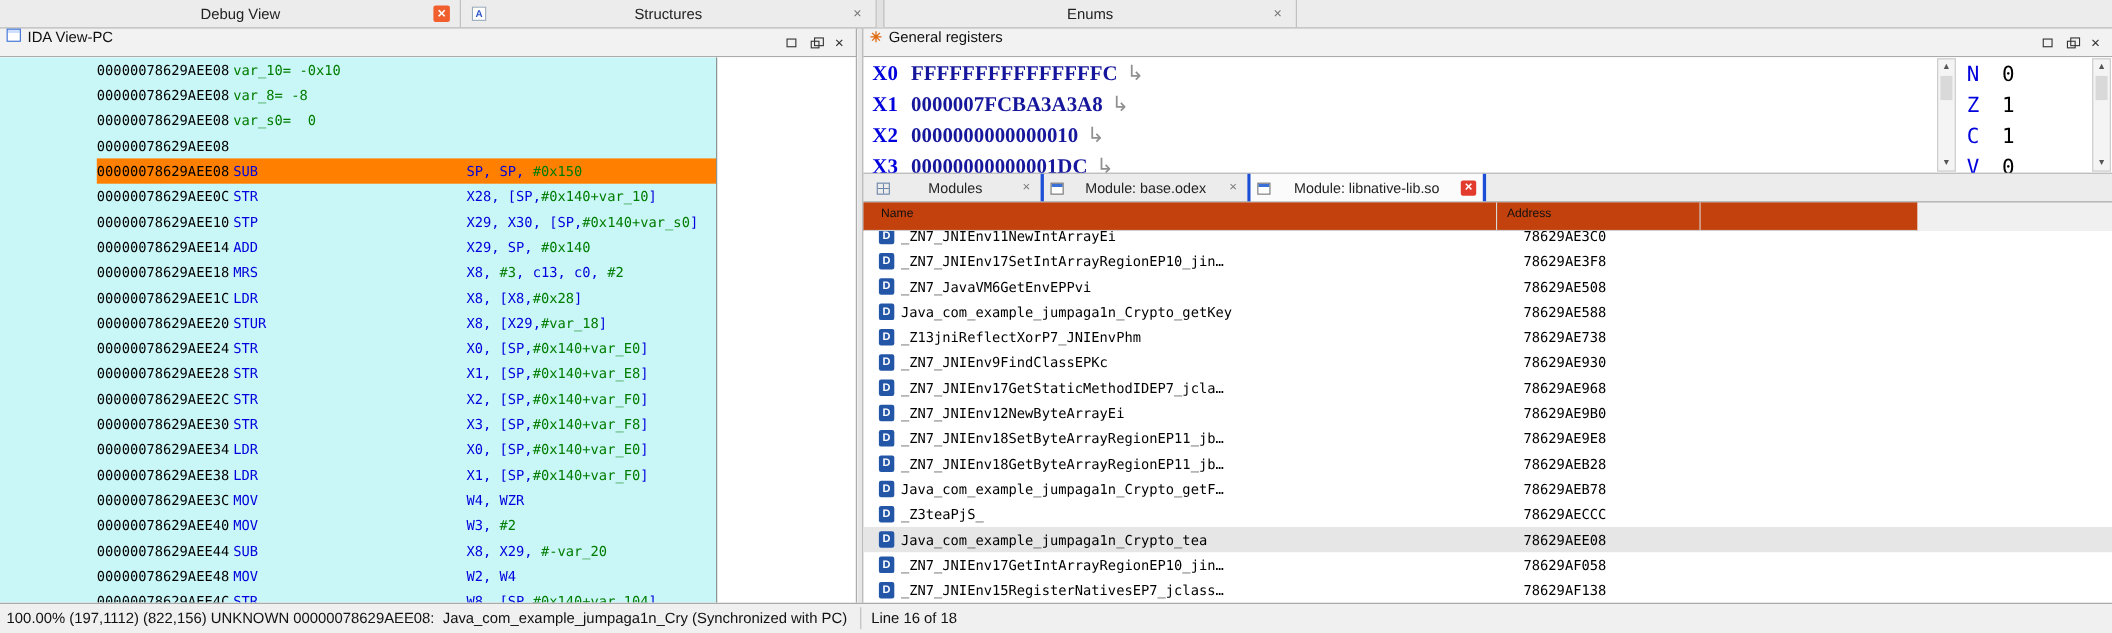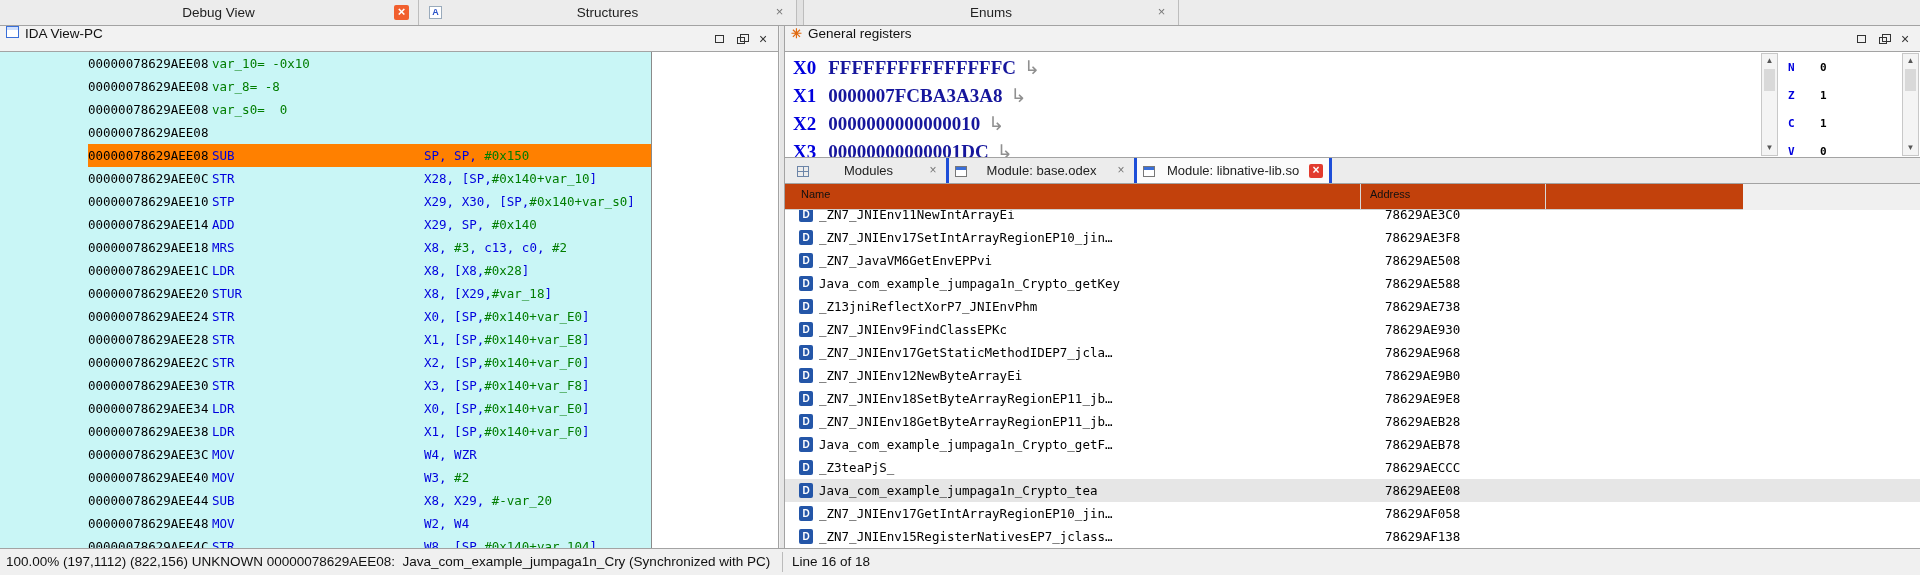--- a/index.html
+++ b/index.html
@@ -56,21 +56,21 @@
   #reg-title{left:785px;top:26px;width:1135px;height:26px;}
   #reg-body{position:absolute;left:785px;top:52px;width:1135px;height:106px;background:#fff;
             border-bottom:1px solid #a3a3a3;overflow:hidden;}
   .reg-rows{position:absolute;left:0;top:2px;right:170px;}
   .reg-row{height:28px;line-height:28px;padding-left:8px;white-space:pre;
            font-family:Liberation Serif, serif;font-size:19px;font-weight:bold;}
   .r-name{color:var(--c-blue);margin-right:12px;}
   .r-val{color:var(--c-navy);}
   .r-arrow{color:#909090;margin-left:8px;font-weight:normal;}
   .flags{position:absolute;right:48px;top:2px;width:84px;}
-  .flag-row{height:28px;line-height:28px;font-family:"DejaVu Sans Mono",monospace;font-size:11px;font-weight:bold;}
+  .flag-row{height:28px;line-height:28px;font-family:"DejaVu Sans Mono",monospace;font-size:19px;font-weight:normal;}
   .f-name{color:var(--c-blue);display:inline-block;width:32px;}
   .f-val{color:#000;}
   .vscroll{position:absolute;top:1px;bottom:1px;width:17px;background:#f4f4f4;border:1px solid #c8c8c8;}
   .vscroll.s1{right:142px;}
   .vscroll.s2{right:1px;}
   .sarr{position:absolute;left:0;right:0;text-align:center;font-size:8px;color:#555;height:14px;line-height:14px;}
   .sarr.up{top:0;}
   .sarr.down{bottom:0;}
   .vthumb{position:absolute;left:2px;right:2px;top:15px;height:22px;background:#d9d9d9;}
 
@@ -222,21 +222,21 @@
     <div class="mtab" style="width:158px">
       <span class="mtab-icon"><i class="ic-grid"></i></span>
       <span>Modules</span>
       <span class="mclose">×</span>
     </div>
     <div class="mtab" style="width:188px">
       <span class="mtab-icon"><i class="ic-win"></i></span>
       <span>Module: base.odex</span>
       <span class="mclose">×</span>
     </div>
-    <div class="mtab active" style="width:195px">
+    <div class="mtab active" style="width:214px">
       <span class="mtab-icon"><i class="ic-win"></i></span>
       <span>Module: libnative-lib.so</span>
       <span class="mclose red">×</span>
     </div>
   </div>
   <div id="mod-header">
     <span class="h-name">Name</span>
     <span class="h-addr">Address</span>
     <span class="hline l1"></span>
     <span class="hline l2"></span>

